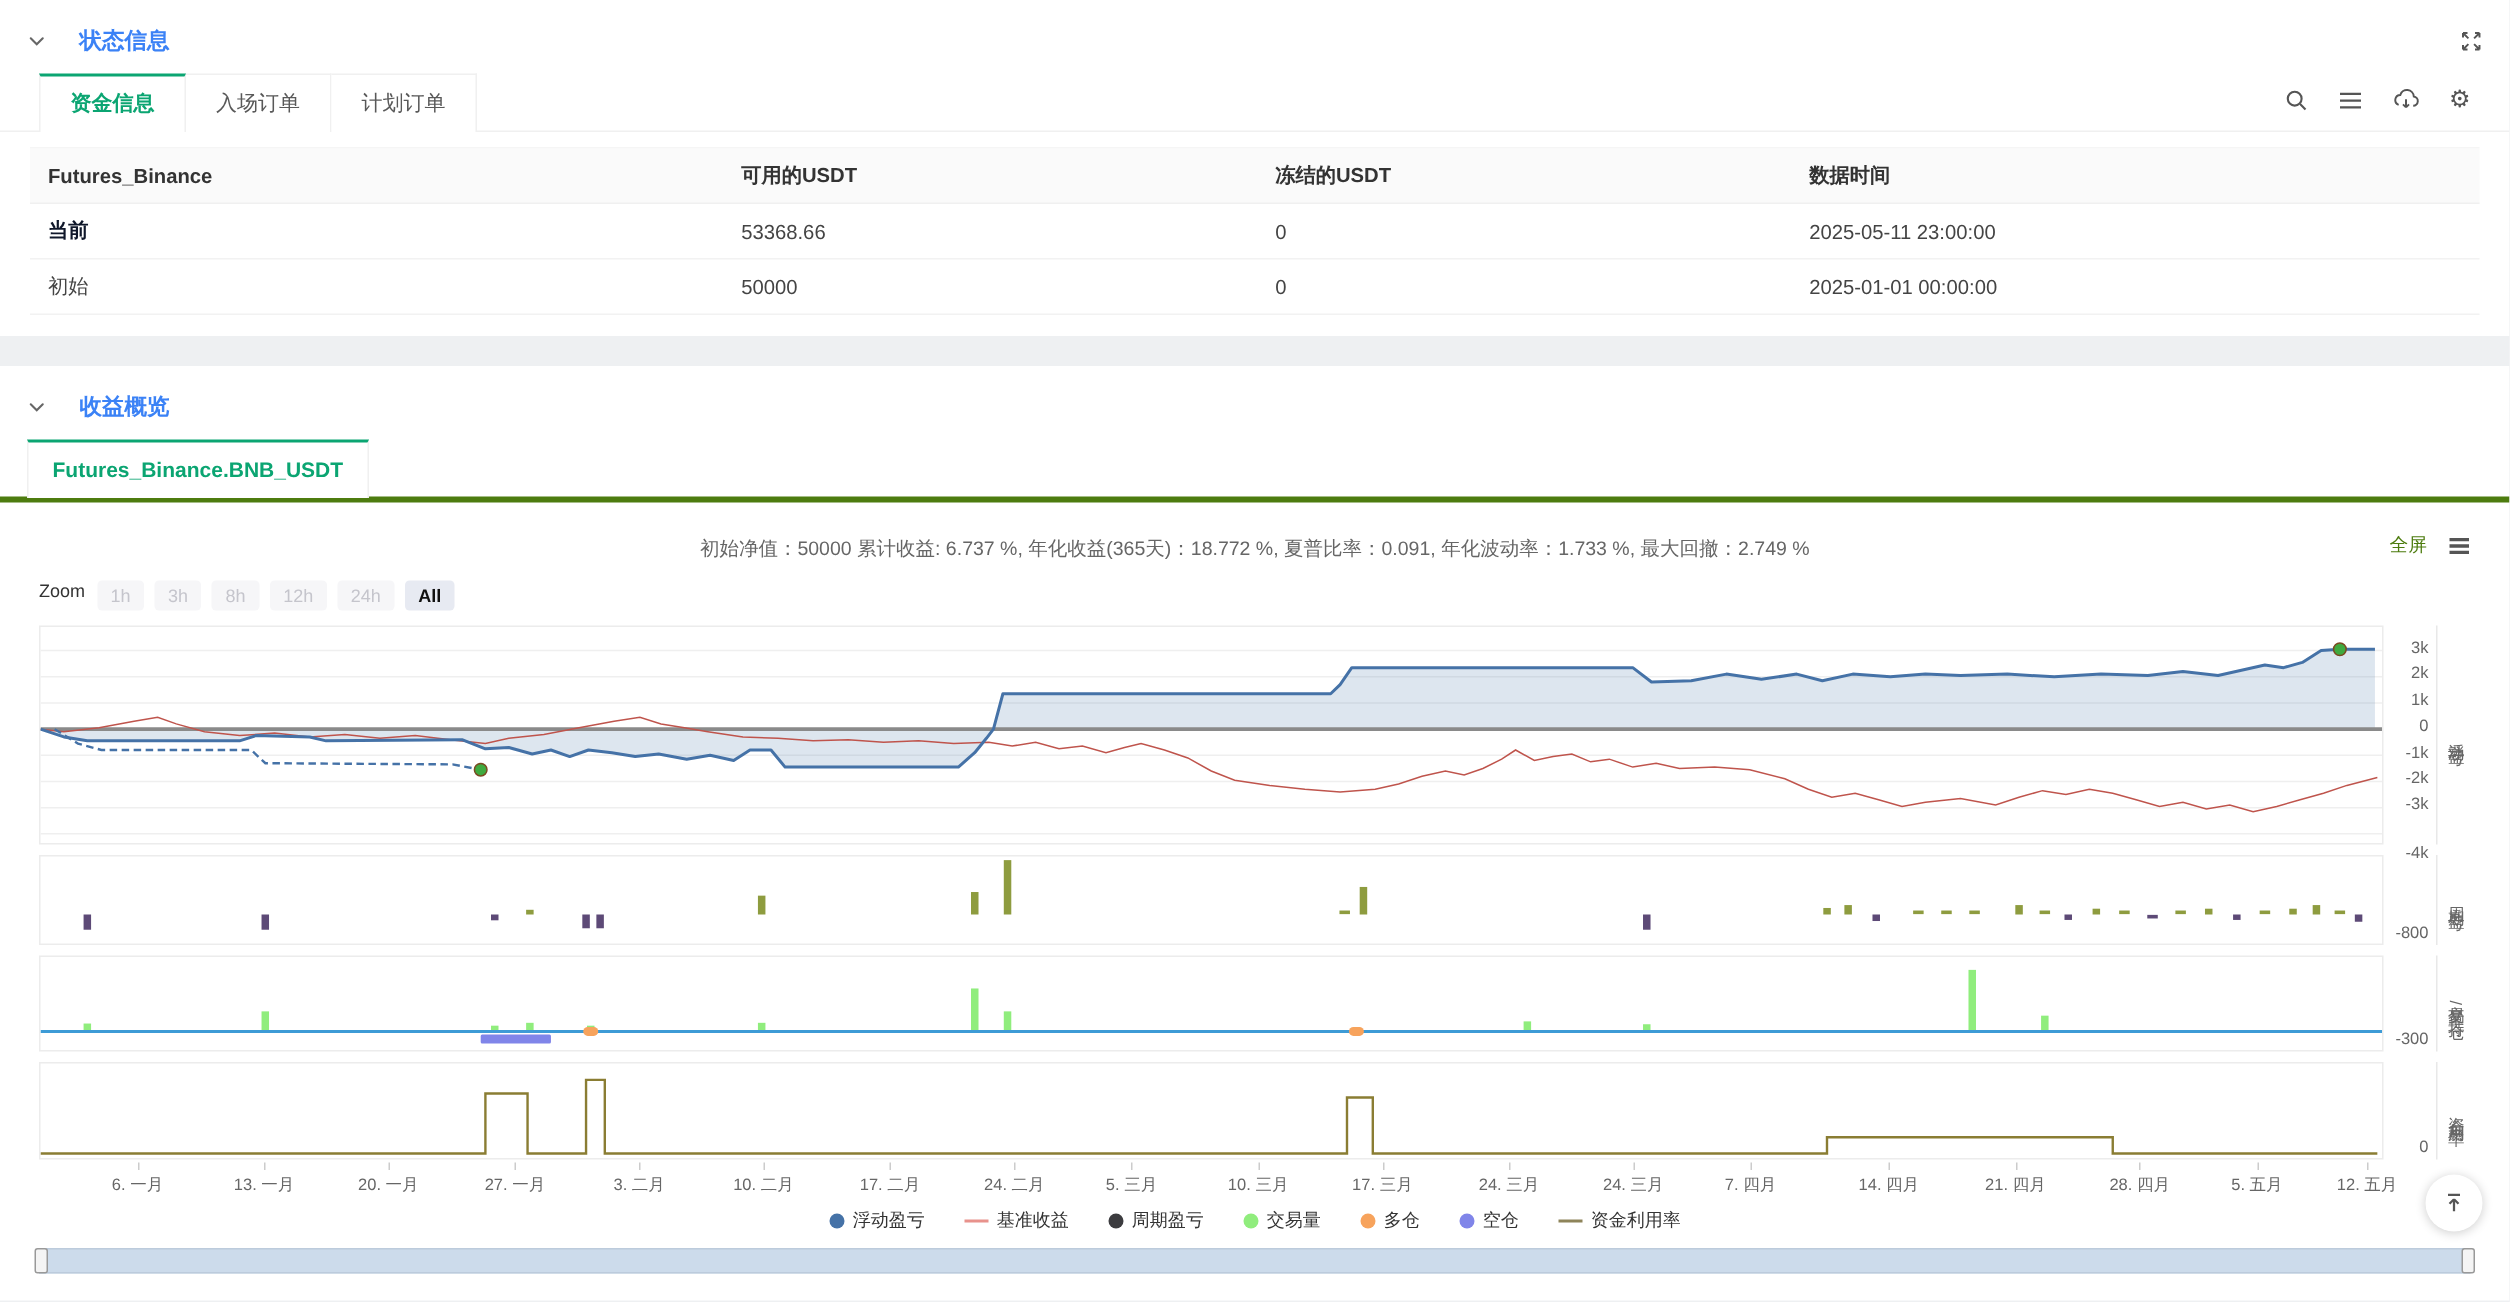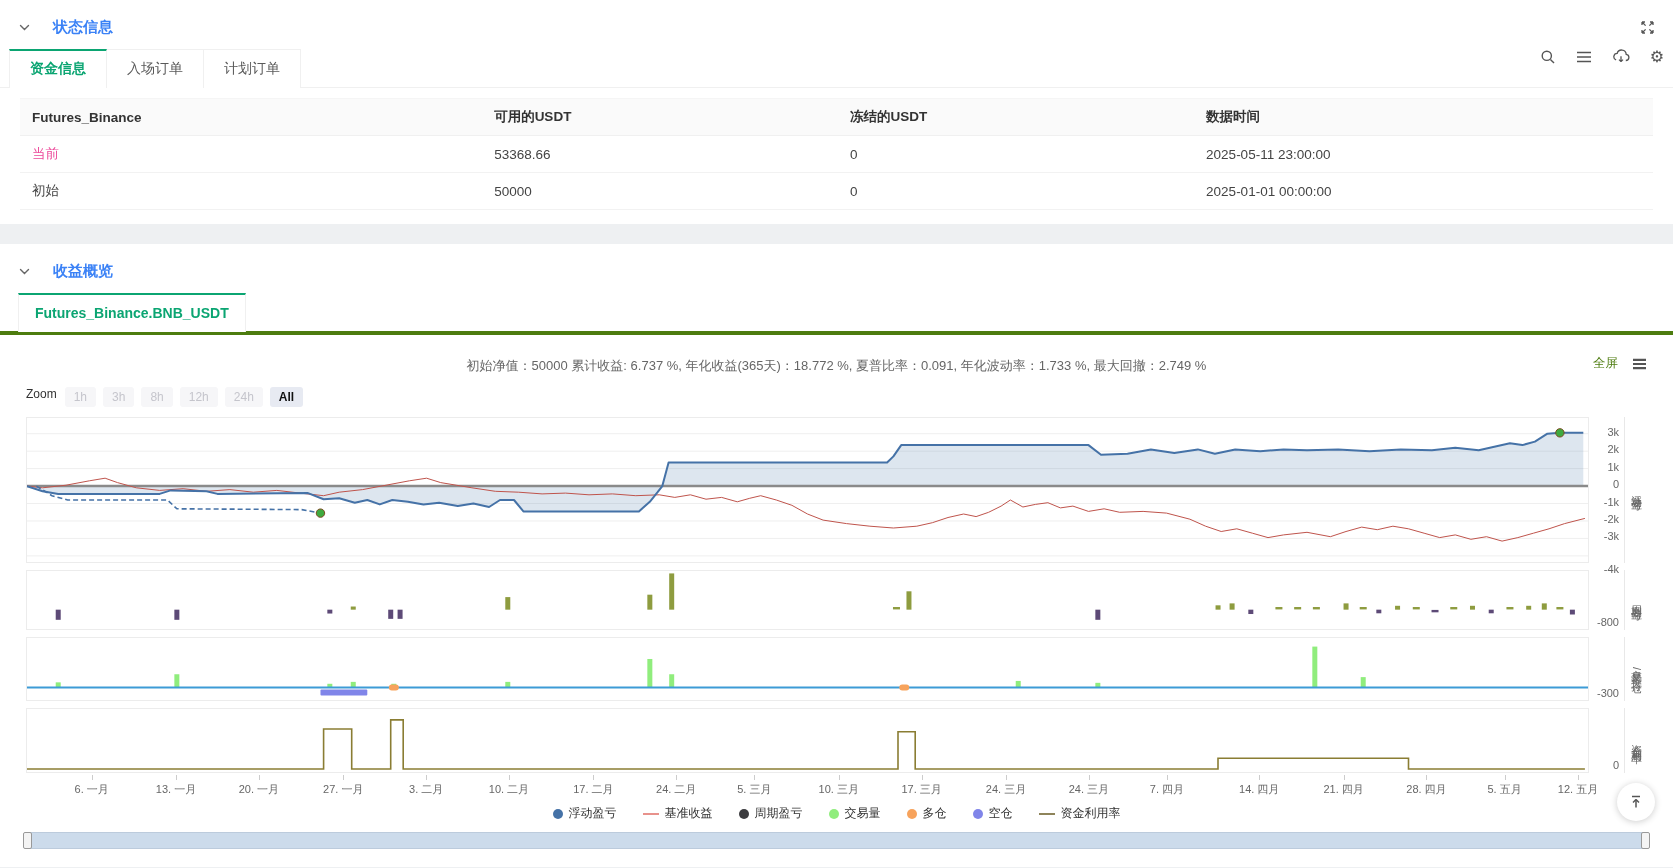--- a/index.html
+++ b/index.html
@@ -8,37 +8,37 @@
 
   .card { background:#fff; }
   .card1 { padding:8px 0 14px; }
   .card2 { margin-top:20px; padding:8px 0 4px; position:relative; }
 
   .panel-header { display:flex; align-items:center; padding:10px 18px 6px; }
   .chev { display:inline-flex; margin-right:10px; cursor:pointer; }
   .panel-title { font-size:15px; font-weight:700; color:#3b82f6;margin-left:12px; }
   .expand-btn { margin-left:auto; cursor:pointer; display:inline-flex; }
 
-  .tabbar { display:flex; align-items:flex-start; justify-content:space-between; padding:0 9px; border-bottom:1px solid #f0f0f0; margin-top:6px; }
+  .tabbar { display:flex; align-items:flex-end; justify-content:space-between; padding:0 26px; border-bottom:1px solid #f0f0f0; margin-top:6px; }
   .tabs { display:flex; }
   .tab { padding:10px 20px; font-size:14px; color:#595959; background:#fff; border:1px solid #f0f0f0; border-bottom:none; cursor:pointer; margin-bottom:-1px; }
   .tab + .tab { border-left:none; }
   .tab.active { color:#0ba572; font-weight:600; border-top:2px solid #0ba572; padding-top:9px; }
   .tab-actions { display:flex; gap:20px; align-items:center; padding-bottom:12px; }
   .icon-btn { display:inline-flex; cursor:pointer; color:#555; }
 
   .table-wrap { margin:10px 20px 0; }
   table { width:100%; border-collapse:collapse; font-size:13.5px; color:#444; }
   th { background:#fafafa; text-align:left; font-weight:700; color:#333; padding:9px 12px; border-bottom:1px solid #f0f0f0; border-top:1px solid #f5f5f5; }
   td { padding:9px 12px; border-bottom:1px solid #f2f2f2; }
   th:nth-child(1),td:nth-child(1){ width:28.3%; }
   th:nth-child(2),td:nth-child(2){ width:21.8%; }
   th:nth-child(3),td:nth-child(3){ width:21.8%; }
   th:nth-child(4),td:nth-child(4){ width:28.1%; }
-  .link { color:#ec4899; cursor:pointer; }
+  .link { color:#0f172a; cursor:pointer;font-weight:bold; }
   .neg { color:#f25555; }
 
   .ptab-row { padding:0 18px; border-bottom:4px solid #4d7c0f; margin-top:6px; }
   .ptab { display:inline-block; padding:10px 16px 11px; font-size:14px; color:#0ba572; font-weight:600; background:#fff; border:1px solid #f0f0f0; border-bottom:none; border-top:2px solid #0ba572; margin-bottom:-1px; cursor:pointer; }
 
   .subtitle-row { position:relative; text-align:center; padding:22px 0 4px; font-size:13px; color:#666; }
   .chart-actions { position:absolute; right:26px; top:20px; display:flex; gap:14px; align-items:center; font-size:12.5px; color:#4d7c0f; }
   .zoom-row { display:flex; gap:8px; margin:8px 0 10px 26px; font-size:12px; color:#333; }
   .zbtn { padding:3px 9px; border-radius:3px; background:#f6f6f8; color:#c5c5cc; font-size:12px; cursor:pointer; }
   .zbtn.active { background:#e7eaf2; color:#111; font-weight:700; }

